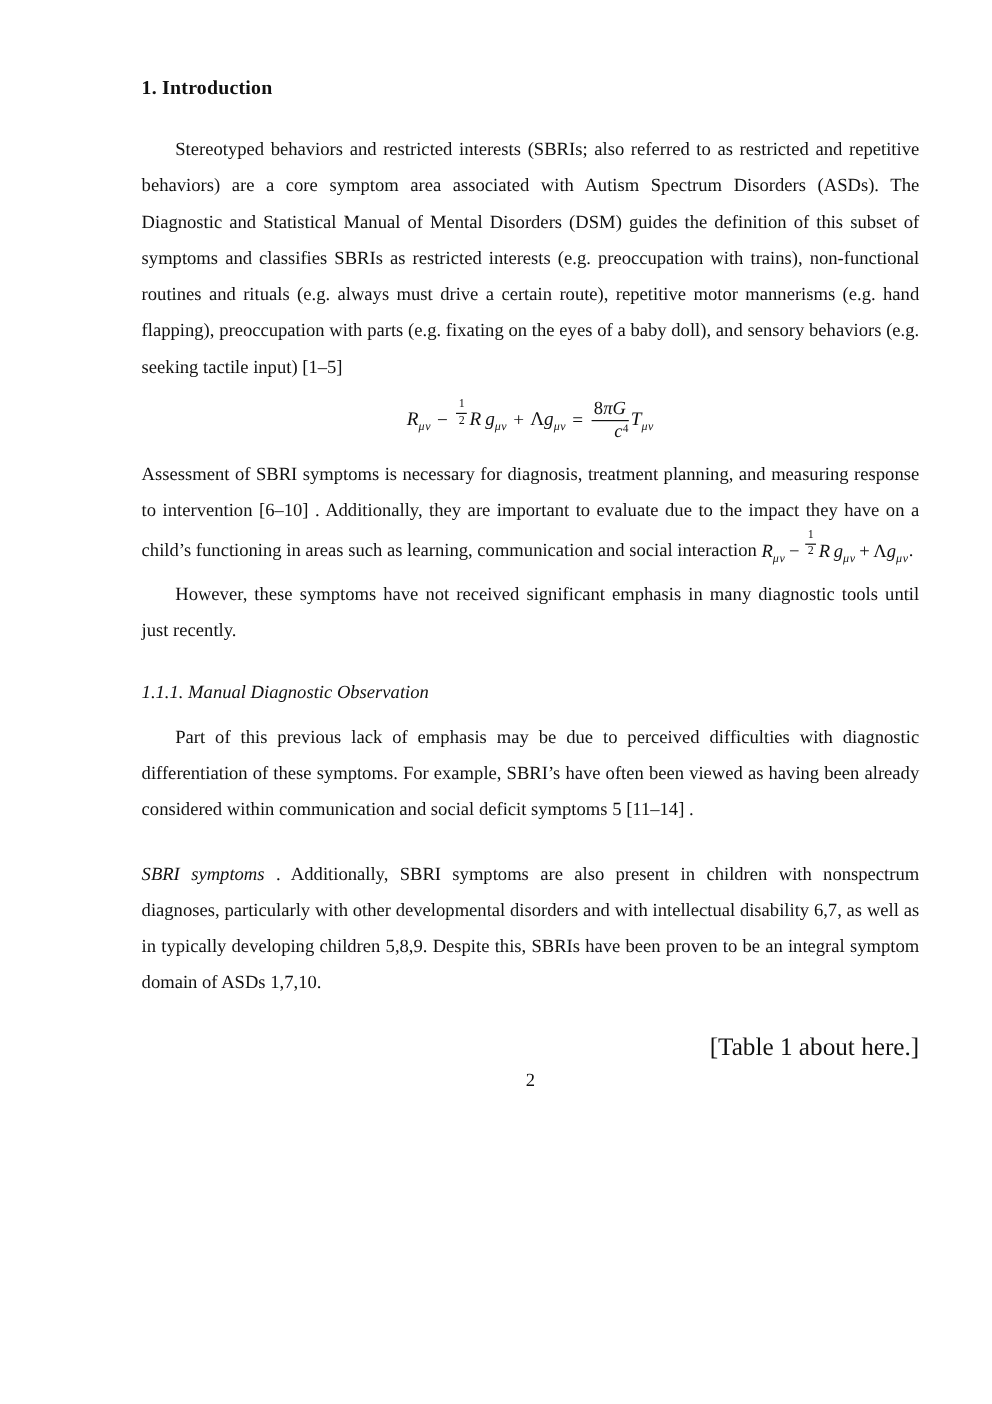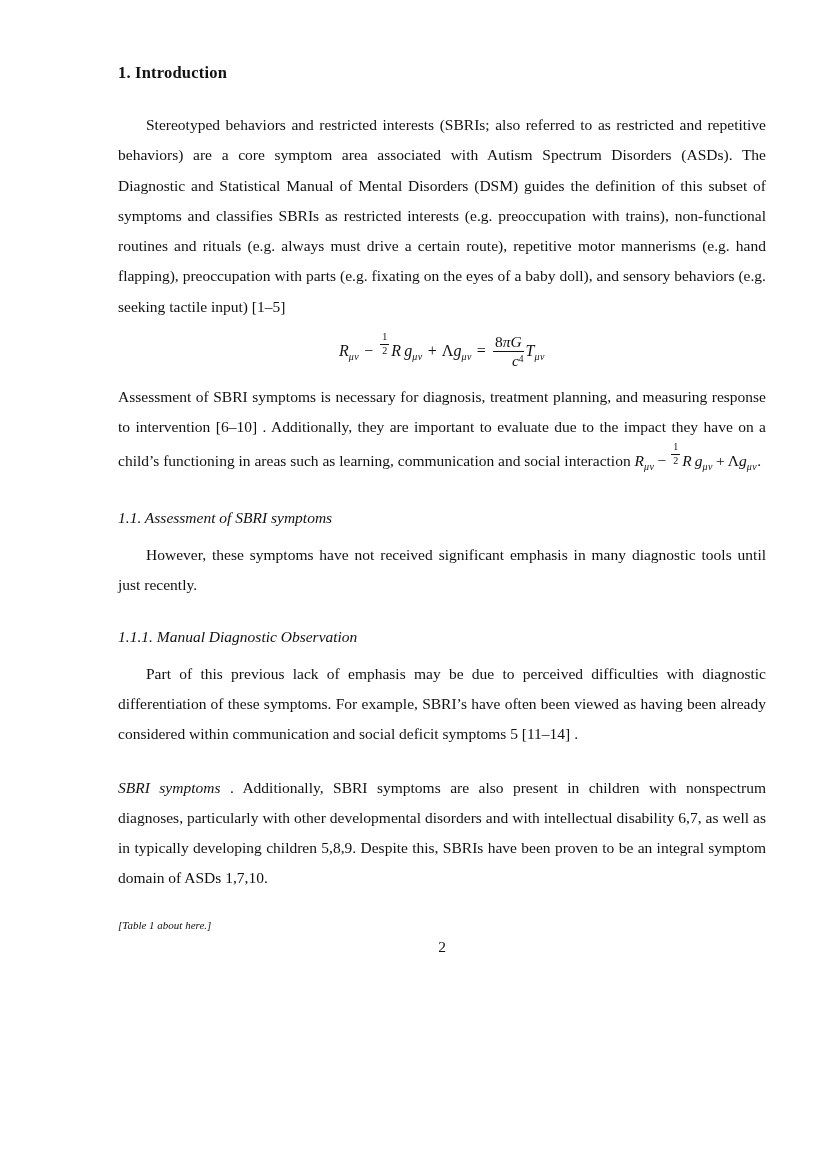--- a/index.html
+++ b/index.html
@@ -82,24 +82,23 @@
   .frac-large .den { font-style: italic; }
   .sup {
     font-size: 9.5px;
     vertical-align: 4px;
     font-style: normal;
   }
   .upright { font-style: normal; }
   .math-inline { white-space: nowrap; }
   .math-inline .mo { padding: 0 3px; }
   .table-note {
-    text-align: left;
-    font-size: 11px;
+    text-align: right;
+    font-size: 21px;
     margin: 25px 0 0 0;
-    font-style: italic;
   }
   .page-number {
     text-align: center;
     font-size: 15.5px;
     margin: 7px 0 0 0;
   }
 </style>
 </head>
 <body>
 
@@ -109,21 +108,20 @@
     <h1 class="sec-heading">1. Introduction</h1>
 
     <p class="body-par indent">Stereotyped behaviors and restricted interests (SBRIs; also referred to as restricted and repetitive behaviors) are a core symptom area associated with Autism Spectrum Disorders (ASDs). The Diagnostic and Statistical Manual of Mental Disorders (DSM) guides the definition of this subset of symptoms and classifies SBRIs as restricted interests (e.g. preoccupation with trains), non-functional routines and rituals (e.g. always must drive a certain route), repetitive motor mannerisms (e.g. hand flapping), preoccupation with parts (e.g. fixating on the eyes of a baby doll), and sensory behaviors (e.g. seeking tactile input) [1–5]</p>
 
     <div class="equation-row">
       <span class="eq-inner"><span class="mi">R</span><span class="msub">μν</span><span class="mo">−</span><span class="frac frac-small"><span class="num">1</span><span class="den">2</span></span><span class="mi">R</span> <span class="mi">g</span><span class="msub">μν</span><span class="mo">+</span><span class="upright">Λ</span><span class="mi">g</span><span class="msub">μν</span><span class="mo">=</span><span class="frac frac-large"><span class="num"><span class="upright">8</span><span class="mi">πG</span></span><span class="den"><span>c</span><span class="sup">4</span></span></span><span class="mi">T</span><span class="msub">μν</span></span>
     </div>
 
     <p class="body-par no-indent"><span>Assessment of SBRI symptoms is necessary for diagnosis, treatment planning, and measuring response to intervention [6–10] . Additionally, they are important to evaluate due to the impact they have on a child’s functioning in areas such as learning, communication and social interaction </span><span class="math-inline"><span class="mi">R</span><span class="msub">μν</span><span class="mo">−</span><span class="frac frac-small"><span class="num">1</span><span class="den">2</span></span><span class="mi">R</span> <span class="mi">g</span><span class="msub">μν</span><span class="mo">+</span><span class="upright">Λ</span><span class="mi">g</span><span class="msub">μν</span></span><span>.</span></p>
 
-    <h2 class="sub-heading">1.1. Assessment of SBRI symptoms</h2>
 
     <p class="body-par indent">However, these symptoms have not received significant emphasis in many diagnostic tools until just recently.</p>
 
     <h2 class="sub-heading">1.1.1. Manual Diagnostic Observation</h2>
 
     <p class="body-par indent">Part of this previous lack of emphasis may be due to perceived difficulties with diagnostic differentiation of these symptoms. For example, SBRI’s have often been viewed as having been already considered within communication and social deficit symptoms 5 [11–14] .</p>
 
     <p class="body-par no-indent" style="margin-top: 23px;"><span class="run-in">SBRI symptoms </span><span>. Additionally, SBRI symptoms are also present in children with nonspectrum diagnoses, particularly with other developmental disorders and with intellectual disability 6,7, as well as in typically developing children 5,8,9. Despite this, SBRIs have been proven to be an integral symptom domain of ASDs 1,7,10.</span></p>
 
     <p class="table-note">[Table 1 about here.]</p>

